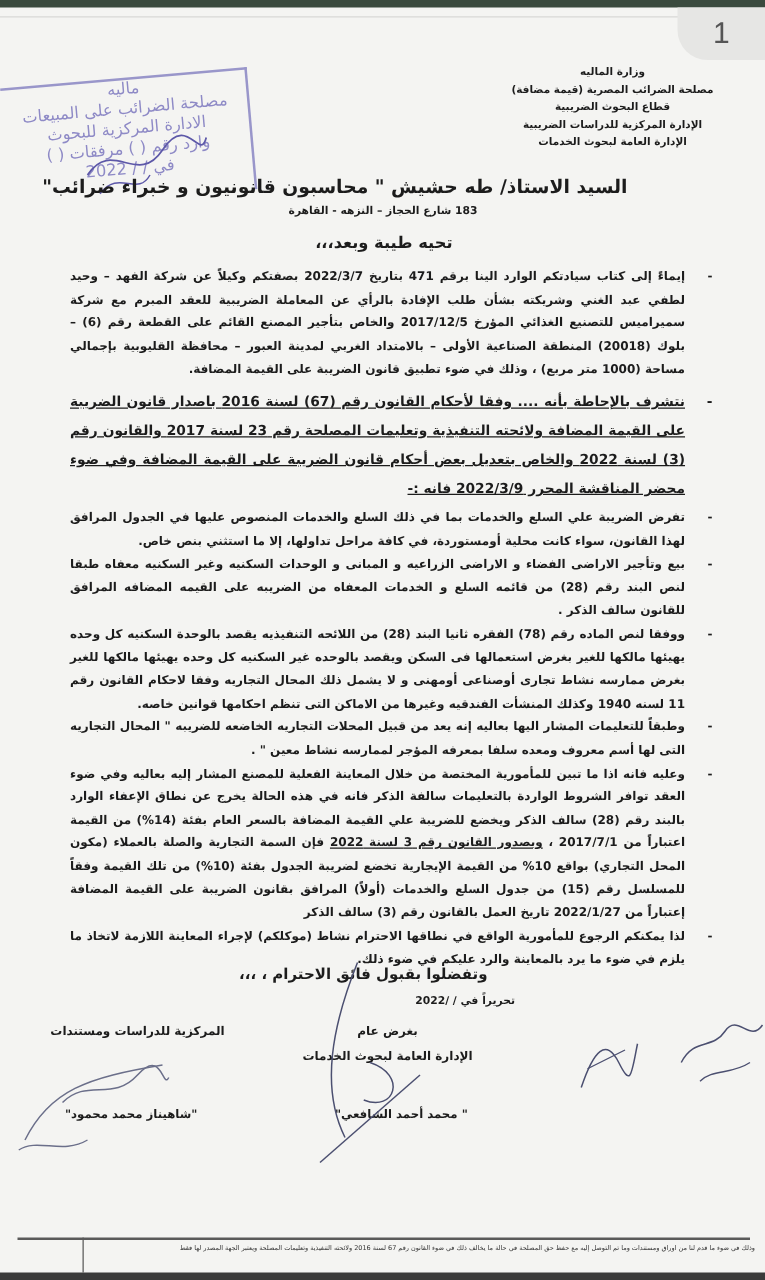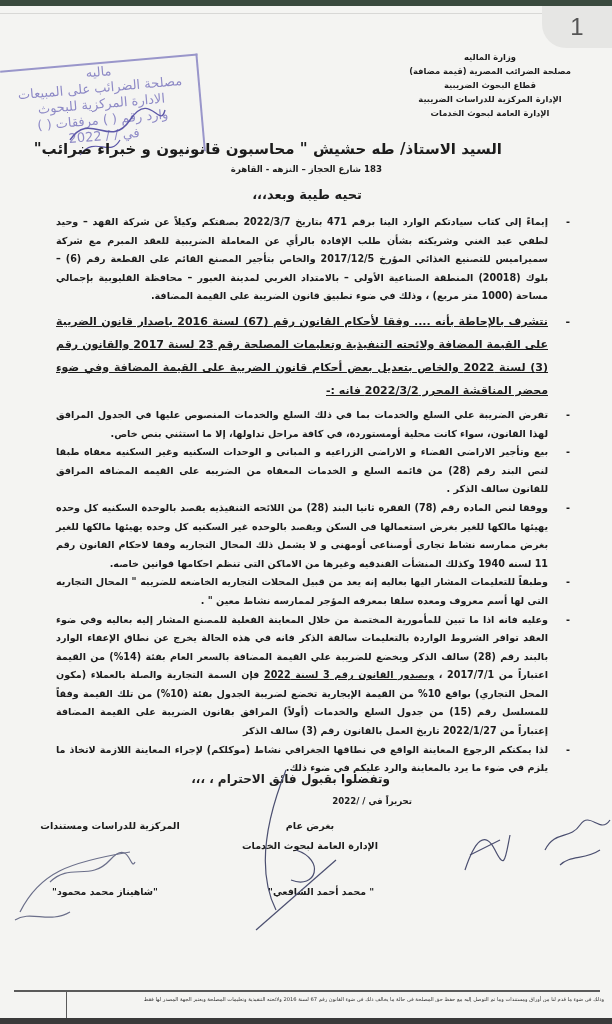--- a/index.html
+++ b/index.html
@@ -101,27 +101,27 @@
   <path d="M10 40 C 30 10, 50 50, 70 20 S 100 30, 105 10" stroke="#5d58a8" stroke-width="1.4" fill="none"></path>
   <path d="M20 55 C 35 35, 50 58, 60 40" stroke="#5d58a8" stroke-width="1.2" fill="none"></path>
 </svg>
 
 <div class="recipient">السيد الاستاذ/ طه حشيش " محاسبون قانونيون و خبراء ضرائب"</div>
 <div class="address">183 شارع الحجاز – النزهه - القاهرة</div>
 <div class="greeting">تحيه طيبة وبعد،،،</div>
 
 <div class="body-text">
   <p class="para"><span class="dash">-</span><span>إيماءً إلى كتاب سيادتكم الوارد الينا برقم 471 بتاريخ 2022/3/7 بصفتكم وكيلاً عن شركة الفهد – وحيد لطفي عبد الغني وشريكته بشأن طلب الإفادة بالرأي عن المعاملة الضريبية للعقد المبرم مع شركة سميراميس للتصنيع الغذائي المؤرخ 2017/12/5 والخاص بتأجير المصنع القائم على القطعة رقم (6) – بلوك (20018) المنطقة الصناعية الأولى – بالامتداد الغربي لمدينة العبور – محافظة القليوبية بإجمالي مساحة (1000 متر مربع) ، وذلك في ضوء تطبيق قانون الضريبة على القيمة المضافة.</span></p>
-  <p class="para u"><span class="dash">-</span><span>نتشرف بالإحاطة بأنه .... وفقا لأحكام القانون رقم (67) لسنة 2016 باصدار قانون الضريبة على القيمة المضافة ولائحته التنفيذية وتعليمات المصلحة رقم 23 لسنة 2017 والقانون رقم (3) لسنة 2022 والخاص بتعديل بعض أحكام قانون الضريبة على القيمة المضافة وفي ضوء محضر المناقشة المحرر 2022/3/2 فانه :-</span></p>
+  <p class="para u"><span class="dash">-</span><span>نتشرف بالإحاطة بأنه .... وفقا لأحكام القانون رقم (67) لسنة 2016 باصدار قانون الضريبة على القيمة المضافة ولائحته التنفيذية وتعليمات المصلحة رقم 23 لسنة 2017 والقانون رقم (3) لسنة 2022 والخاص بتعديل بعض أحكام قانون الضريبة على القيمة المضافة وفي ضوء محضر المناقشة المحرر 2022/3/9 فانه :-</span></p>
   <p class="para"><span class="dash">-</span><span>تفرض الضريبة علي السلع والخدمات بما في ذلك السلع والخدمات المنصوص عليها في الجدول المرافق لهذا القانون، سواء كانت محلية أومستوردة، في كافة مراحل تداولها، إلا ما استثني بنص خاص.</span></p>
   <p class="para"><span class="dash">-</span><span>بيع وتأجير الاراضى الفضاء و الاراضى الزراعيه و المبانى و الوحدات السكنيه وغير السكنيه معفاه طبقا لنص البند رقم (28) من قائمه السلع و الخدمات المعفاه من الضريبه على القيمه المضافه المرافق للقانون سالف الذكر .</span></p>
   <p class="para"><span class="dash">-</span><span>ووفقا لنص الماده رقم (78) الفقره ثانيا البند (28) من اللائحه التنفيذيه يقصد بالوحدة السكنيه كل وحده يهيئها مالكها للغير بغرض استعمالها فى السكن ويقصد بالوحده غير السكنيه كل وحده يهيئها مالكها للغير بغرض ممارسه نشاط تجارى أوصناعى أومهنى و لا يشمل ذلك المحال التجاريه وفقا لاحكام القانون رقم 11 لسنه 1940 وكذلك المنشأت الفندقيه وغيرها من الاماكن التى تنظم احكامها قوانين خاصه.</span></p>
   <p class="para"><span class="dash">-</span><span>وطبقاً للتعليمات المشار اليها بعاليه إنه يعد من قبيل المحلات التجاريه الخاضعه للضريبه " المحال التجاريه التى لها أسم معروف ومعده سلفا بمعرفه المؤجر لممارسه نشاط معين " .</span></p>
   <p class="para"><span class="dash">-</span><span>وعليه فانه اذا ما تبين للمأمورية المختصة من خلال المعاينة الفعلية للمصنع المشار إليه بعاليه وفي ضوء العقد توافر الشروط الواردة بالتعليمات سالفة الذكر فانه في هذه الحالة يخرج عن نطاق الإعفاء الوارد بالبند رقم (28) سالف الذكر ويخضع للضريبة علي القيمة المضافة بالسعر العام بفئة (14%) من القيمة اعتباراً من 2017/7/1 ، </span><span class="ul">وبصدور القانون رقم 3 لسنة 2022</span><span> فإن السمة التجارية والصلة بالعملاء (مكون المحل التجاري) بواقع 10% من القيمة الإيجارية تخضع لضريبة الجدول بفئة (10%) من تلك القيمة وفقاً للمسلسل رقم (15) من جدول السلع والخدمات (أولاً) المرافق بقانون الضريبة على القيمة المضافة إعتباراً من 2022/1/27 تاريخ العمل بالقانون رقم (3) سالف الذكر</span></p>
-  <p class="para"><span class="dash">-</span><span>لذا يمكنكم الرجوع المعاينة الواقع في نطاقها الجغرافي نشاط (موكلكم) لإجراء المعاينة اللازمة لاتخاذ ما يلزم في ضوء ما يرد بالمعاينة والرد عليكم في ضوء ذلك.</span></p>
+  <p class="para"><span class="dash">-</span><span>لذا يمكنكم الرجوع للمأمورية الواقع في نطاقها الاحترام نشاط (موكلكم) لإجراء المعاينة اللازمة لاتخاذ ما يلزم في ضوء ما يرد بالمعاينة والرد عليكم في ضوء ذلك.</span></p>
 </div>
 
 <div class="closing">وتفضلوا بقبول فائق الاحترام ، ،،،</div>
 <div class="date-line">تحريراً في / /2022</div>
 
 <div class="sig-col sig-left">
   <div>المركزية للدراسات ومستندات</div>
 </div>
 <div class="sig-col sig-mid">
   <div>بغرض عام</div>

